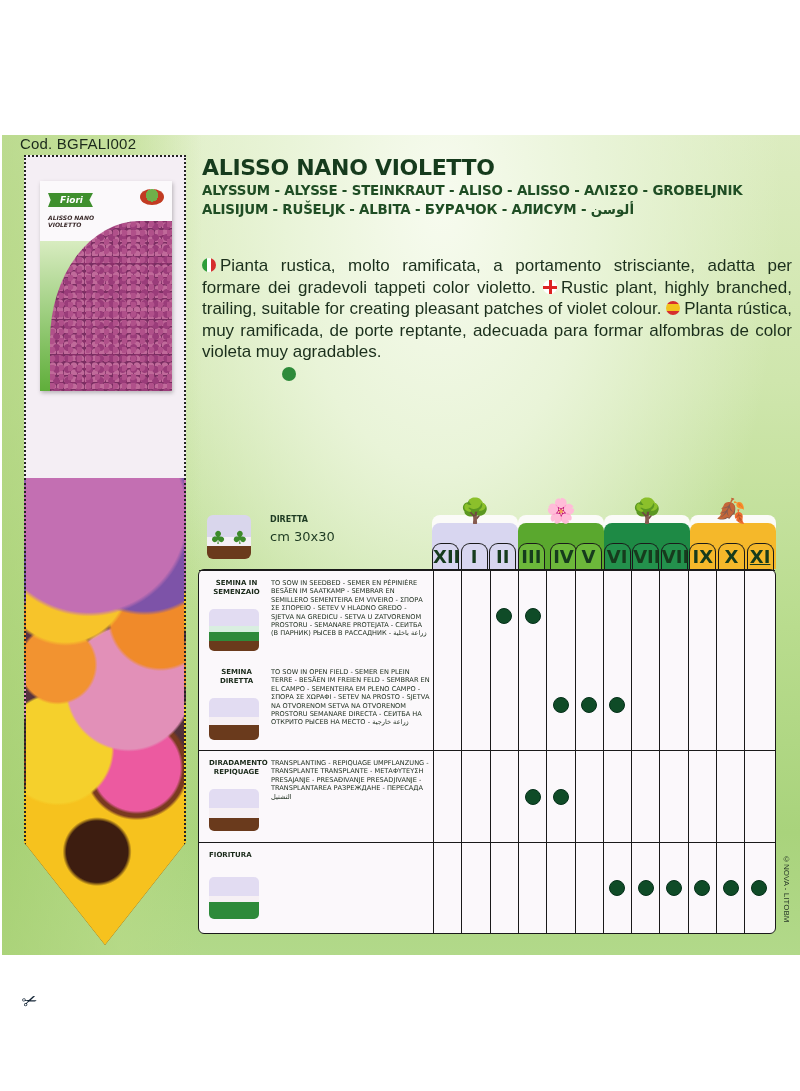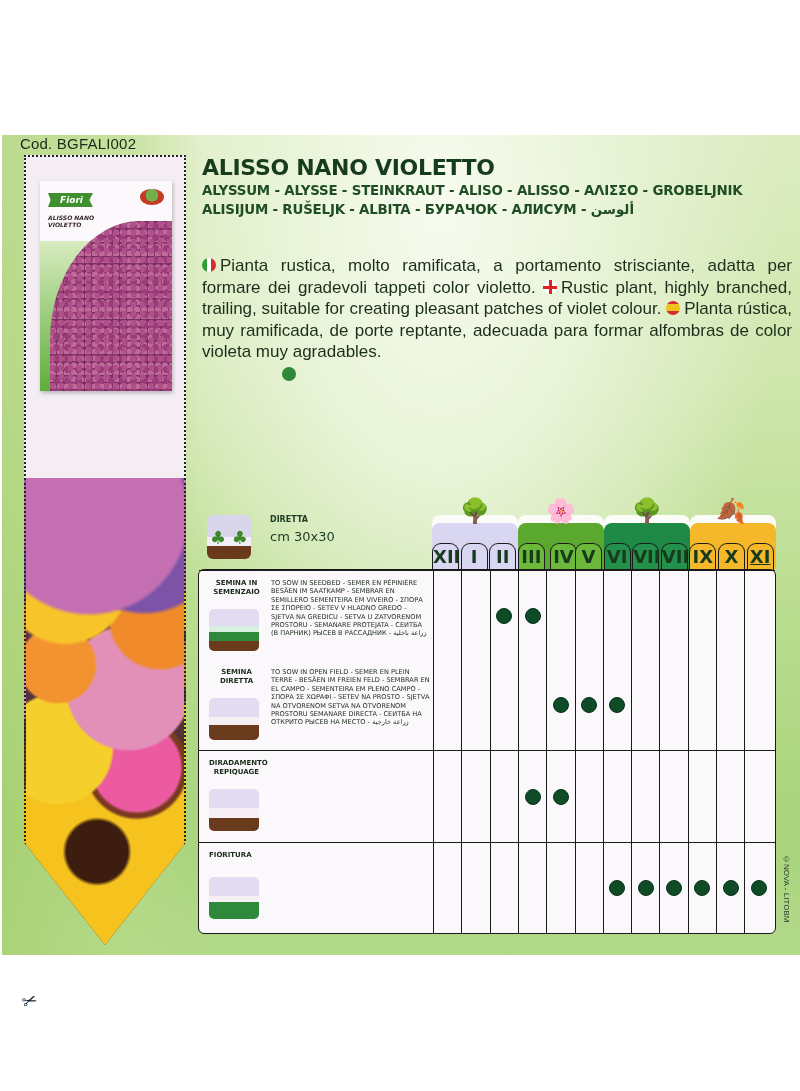--- a/index.html
+++ b/index.html
@@ -240,20 +240,21 @@
         <div class="cell" style="left:254.7px;"></div>
         <div class="cell" style="left:283px;"></div>
         <div class="cell" style="left:311.3px;"></div>
       </div>
     </div>
 
     <div class="row" style="top:180px;height:92px;">
       <div class="row-label">
         <div class="row-title">DIRADAMENTO REPIQUAGE</div>
         <div class="row-icon" style="top:38px;background:linear-gradient(180deg,#e2dcf2 0 45%,#f6f0f4 45% 70%,#6a3a1c 70%);"></div>
+        <div class="row-text">TRANSPLANTING - REPIQUAGE UMPFLANZUNG - TRANSPLANTE TRANSPLANTE - ΜΕΤΑΦΥΤΕΥΣΗ PRESAJANJE - PRESAĐIVANJE PRESADJIVANJE - TRANSPLANTAREA РАЗРЕЖДАНЕ - ПЕРЕСАДА التشتيل</div>
       </div>
       <div class="cells">
         <div class="cell" style="left:0;"></div>
         <div class="cell" style="left:28.3px;"></div>
         <div class="cell" style="left:56.6px;"></div>
         <div class="cell" style="left:84.9px;">
             <span class="dot"></span>
           </div>
         <div class="cell" style="left:113.2px;">
             <span class="dot"></span>

